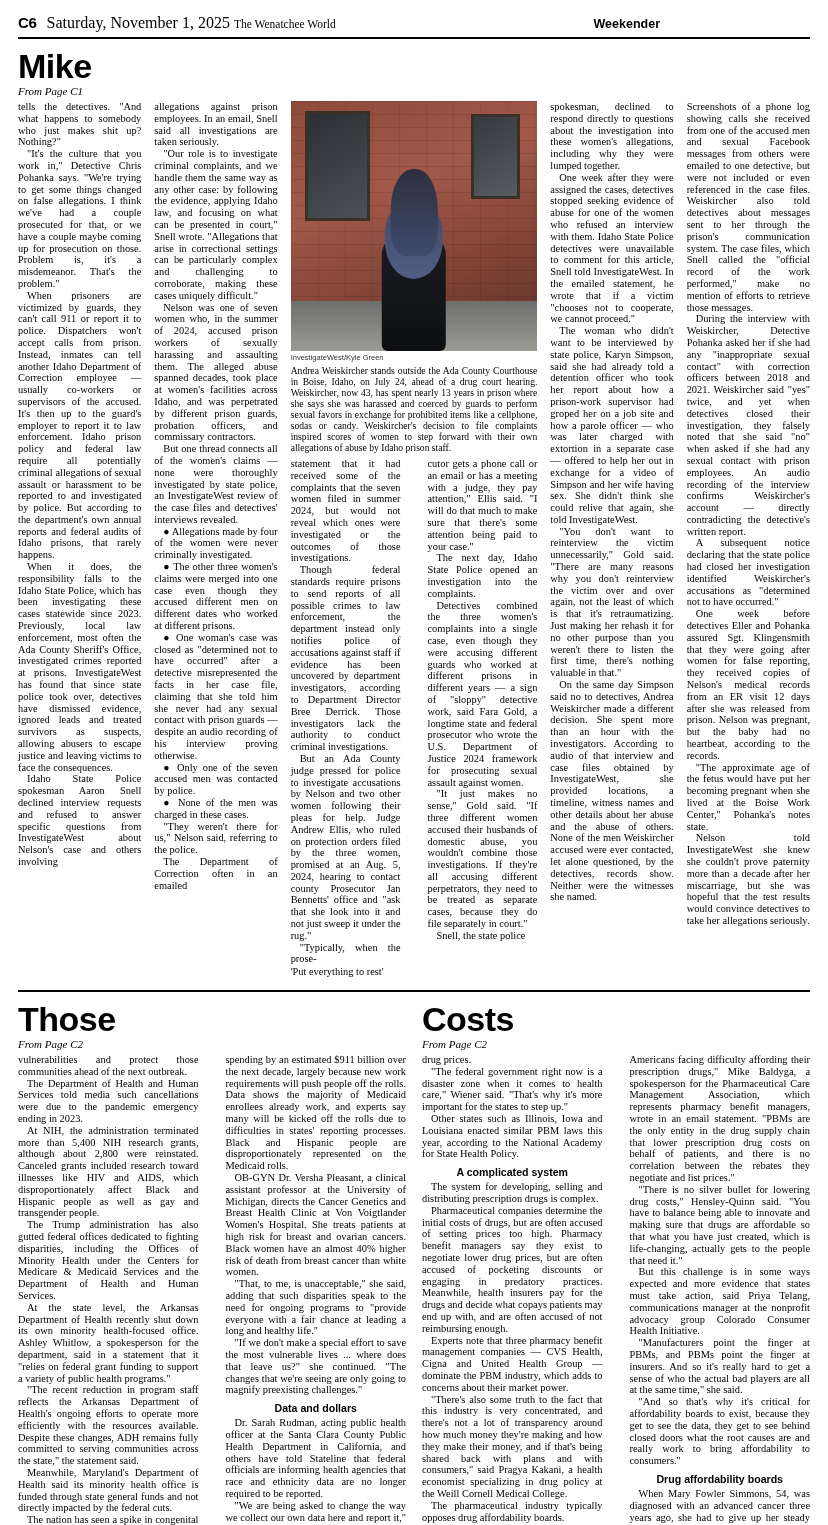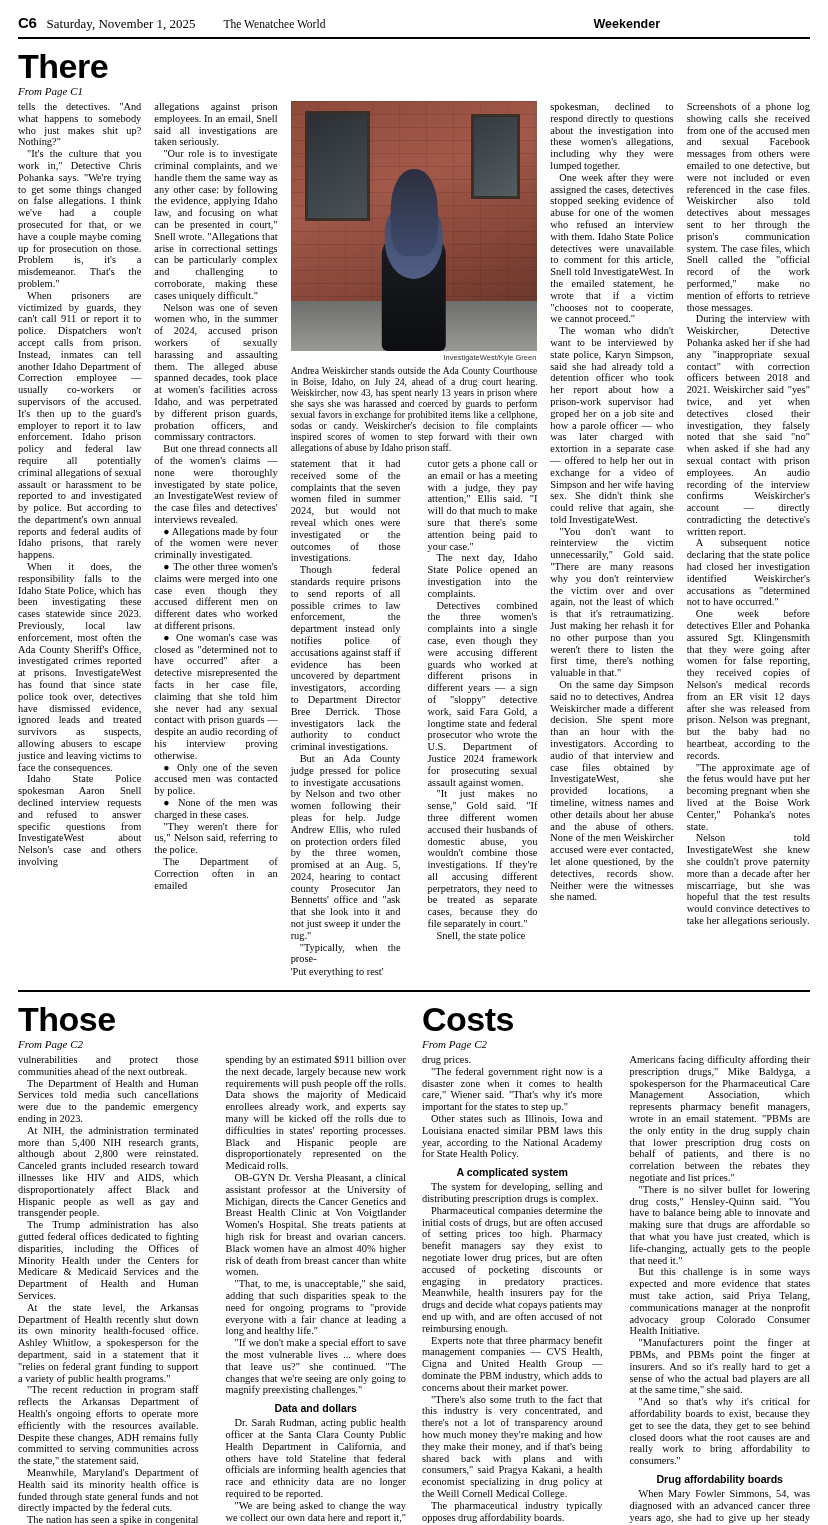--- a/index.html
+++ b/index.html
@@ -22,22 +22,22 @@
   }
   .mast-page {
     font-family: "Liberation Sans", sans-serif;
     font-weight: bold;
     font-size: 15px;
     letter-spacing: -0.3px;
     margin-right: 10px;
     text-align: center;
   }
   .mast-date {
-    font-size: 13px;
-    margin-right: 28px;
+    font-size: 16px;
+    margin-right: 4px;
   }
   .mast-paper {
     font-size: 11.5px;
     flex: 1;
   }
   .mast-section {
     font-family: "Liberation Sans", sans-serif;
     font-weight: bold;
     font-size: 12.5px;
     padding-right: 150px;
@@ -131,21 +131,20 @@
   }
   .ph-hair2 {
     position:absolute; top:22%; left:12%; width:76%; height:40%;
     background:linear-gradient(#3b4767,#55628a);
     border-radius:40% 40% 50% 50%;
     opacity:.95;
   }
   .photo-credit {
     font-family: "Liberation Sans", sans-serif;
     font-size: 7.5px;
-    text-align: right;
     color: #333;
     padding: 2px 1px 3px 0;
   }
   .caption {
     font-size: 9.6px;
     line-height: 11px;
     text-align: justify;
   }
 
   .divider-rule {
@@ -168,21 +167,21 @@
 <div class="page">
 
   <div class="masthead">
     <span class="mast-page">C6</span>
     <span class="mast-date">Saturday, November 1, 2025</span>
     <span class="mast-paper">The Wenatchee World</span>
     <span class="mast-section">Weekender</span>
   </div>
 
   <div class="story">
-    <div class="story-head">There</div>
+    <div class="story-head">Mike</div>
     <div class="jumpline">From Page C1</div>
 
     <div class="cols">
 
       <div class="col">
         <p class="body noind">tells the detectives. "And what happens to somebody who just makes shit up? Nothing?"</p>
         <p class="body">"It's the culture that you work in," Detective Chris Pohanka says. "We're trying to get some things changed on false allegations. I think we've had a couple prosecuted for that, or we have a couple maybe coming up for prosecution on those. Problem is, it's a misdemeanor. That's the problem."</p>
         <p class="body">When prisoners are victimized by guards, they can't call 911 or report it to police. Dispatchers won't accept calls from prison. Instead, inmates can tell another Idaho Department of Correction employee — usually co-workers or supervisors of the accused. It's then up to the guard's employer to report it to law enforcement. Idaho prison policy and federal law require all potentially criminal allegations of sexual assault or harassment to be reported to and investigated by police. But according to the department's own annual reports and federal audits of Idaho prisons, that rarely happens.</p>
         <p class="body">When it does, the responsibility falls to the Idaho State Police, which has been investigating these cases statewide since 2023. Previously, local law enforcement, most often the Ada County Sheriff's Office, investigated crimes reported at prisons. InvestigateWest has found that since state police took over, detectives have dismissed evidence, ignored leads and treated survivors as suspects, allowing abusers to escape justice and leaving victims to face the consequences.</p>
         <p class="body">Idaho State Police spokesman Aaron Snell declined interview requests and refused to answer specific questions from InvestigateWest about Nelson's case and others involving</p>

